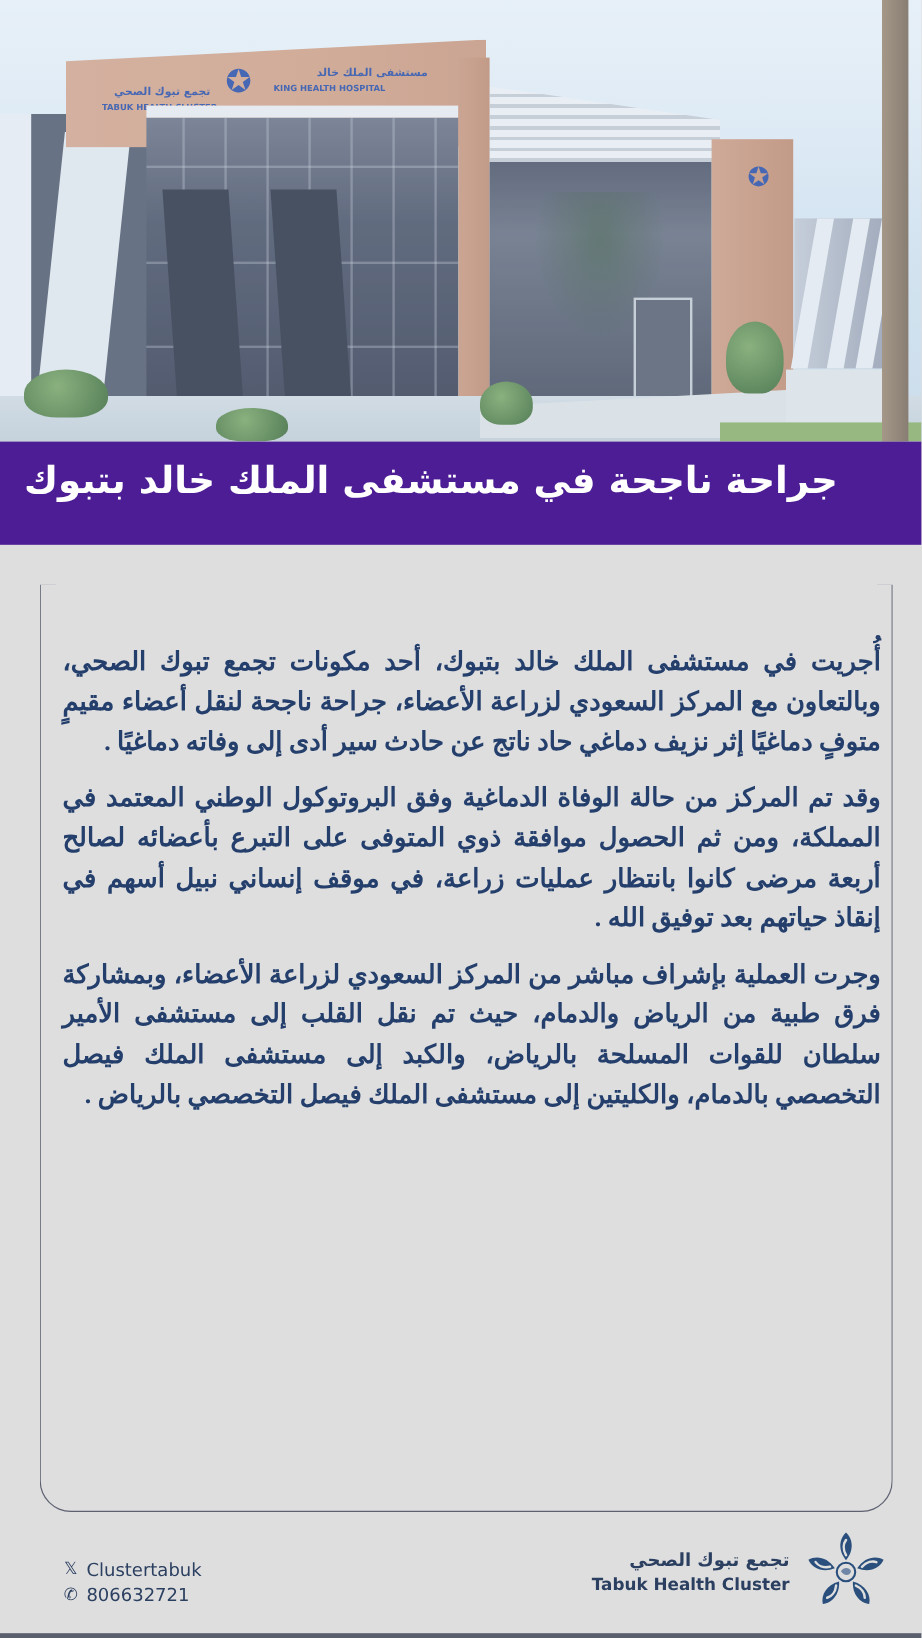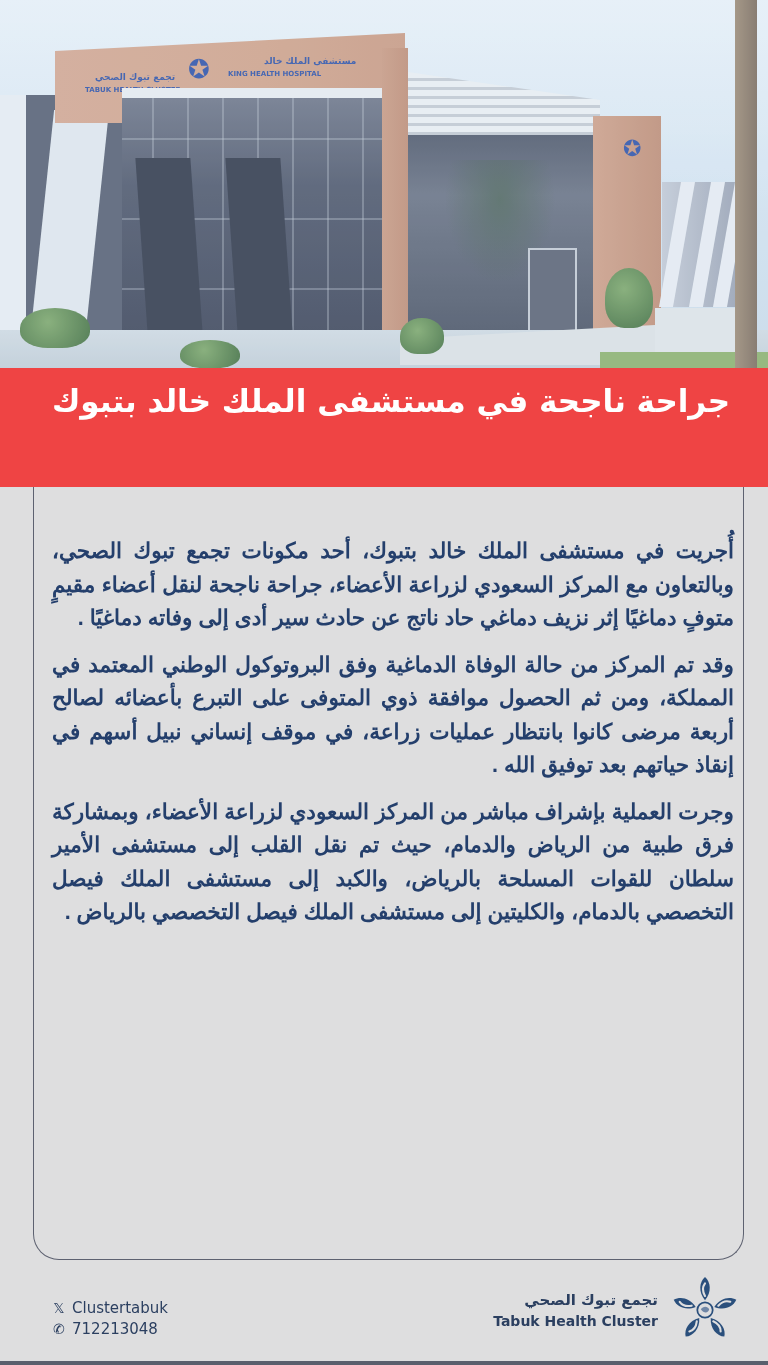--- a/index.html
+++ b/index.html
@@ -54,39 +54,39 @@
   .hero .palm-trunk { position:absolute; left:735px; top:0; width:22px; height:368px; background:linear-gradient(90deg,#a08a72,#7d6a58); }
   .hero .ground { position:absolute; left:0; top:330px; width:768px; height:38px; background:linear-gradient(180deg,#d6dde3,#c7d1d8); }
   .hero .planter { position:absolute; left:400px; top:325px; width:255px; height:40px; background:#e2e5e6; clip-path:polygon(0 35%,100% 0,100% 100%,0 100%); }
   .hero .planter-right { position:absolute; left:655px; top:308px; width:100px; height:50px; background:#e6e8ea; }
   .hero .grass { position:absolute; left:600px; top:352px; width:168px; height:16px; background:#8fb36a; }
   .hero .shrub { position:absolute; border-radius:50% 50% 40% 40%; background:radial-gradient(circle at 40% 35%,#7fa866,#3f6b38); }
   .hero .tint { position:absolute; inset:0; background:rgba(190,215,240,.18); }
 
   
   .title-bar {
-    position:absolute; left:0; top:368px; width:768px; height:119px;
-    background:#ef4444; box-sizing:border-box; padding:8px 38px 0 20px;
-    direction:rtl; text-align:right; color:#ffffff;
+    position:absolute; left:0; top:368px; width:768px; height:86px;
+    background:#4c1d95; box-sizing:border-box; padding:8px 38px 0 20px;
+    direction:rtl; text-align:left; color:#ffffff;
   }
   .title-bar .title-line {
     display:block; font-family:"DejaVu Sans", sans-serif; font-weight:bold;
     font-size:31px; line-height:50px; white-space:nowrap;
   }
 
   
   .card {
     position:absolute; left:33px; top:487px; width:711px; height:773px;
     box-sizing:border-box; border:1.5px solid #5d6170; border-top:none;
     border-radius:0 0 26px 26px; background:#dededf;
   }
   .article {
     position:absolute; left:52px; top:535px; width:682px;
     direction:rtl; text-align:justify; text-align-last:right;
-    color:#243f6c; font-family:Liberation Sans, sans-serif; font-weight:bold;
+    color:#243f6c; font-family:Liberation Serif, serif; font-weight:bold;
     font-size:21.5px; line-height:33.5px;
   }
   .article p { margin:0 0 13px 0; }
 
   
   .footer-social { position:absolute; left:52px; top:1298px; color:#2b3f60; font-size:15px; line-height:21px; font-family:"DejaVu Sans", sans-serif; }
   .footer-social .row { display:flex; align-items:center; gap:6px; }
   .footer-social .ico { width:14px; text-align:center; font-size:14px; color:#2b3f60; }
   .brand { position:absolute; right:28px; top:1275px; display:flex; align-items:center; gap:12px; }
   .brand .names { text-align:right; color:#2b3f60; }
@@ -161,21 +161,21 @@
   <p>وجرت العملية بإشراف مباشر من المركز السعودي لزراعة الأعضاء، وبمشاركة فرق طبية من الرياض والدمام، حيث تم نقل القلب إلى مستشفى الأمير سلطان للقوات المسلحة بالرياض، والكبد إلى مستشفى الملك فيصل التخصصي بالدمام، والكليتين إلى مستشفى الملك فيصل التخصصي بالرياض .</p>
 </div>
 
 <div class="footer-social">
   <div class="row">
     <span class="ico">𝕏</span>
     <span>Clustertabuk</span>
   </div>
   <div class="row">
     <span class="ico">✆</span>
-    <span>712213048</span>
+    <span>806632721</span>
   </div>
 </div>
 
 <div class="brand">
   <div class="names">
     <div class="name-ar">تجمع تبوك الصحي</div>
     <div class="name-en">Tabuk Health Cluster</div>
   </div>
   <svg class="brand-logo" viewBox="-50 -50 100 100">
     <g fill="none" stroke="#2a4f7c" stroke-width="5" stroke-linecap="round">

